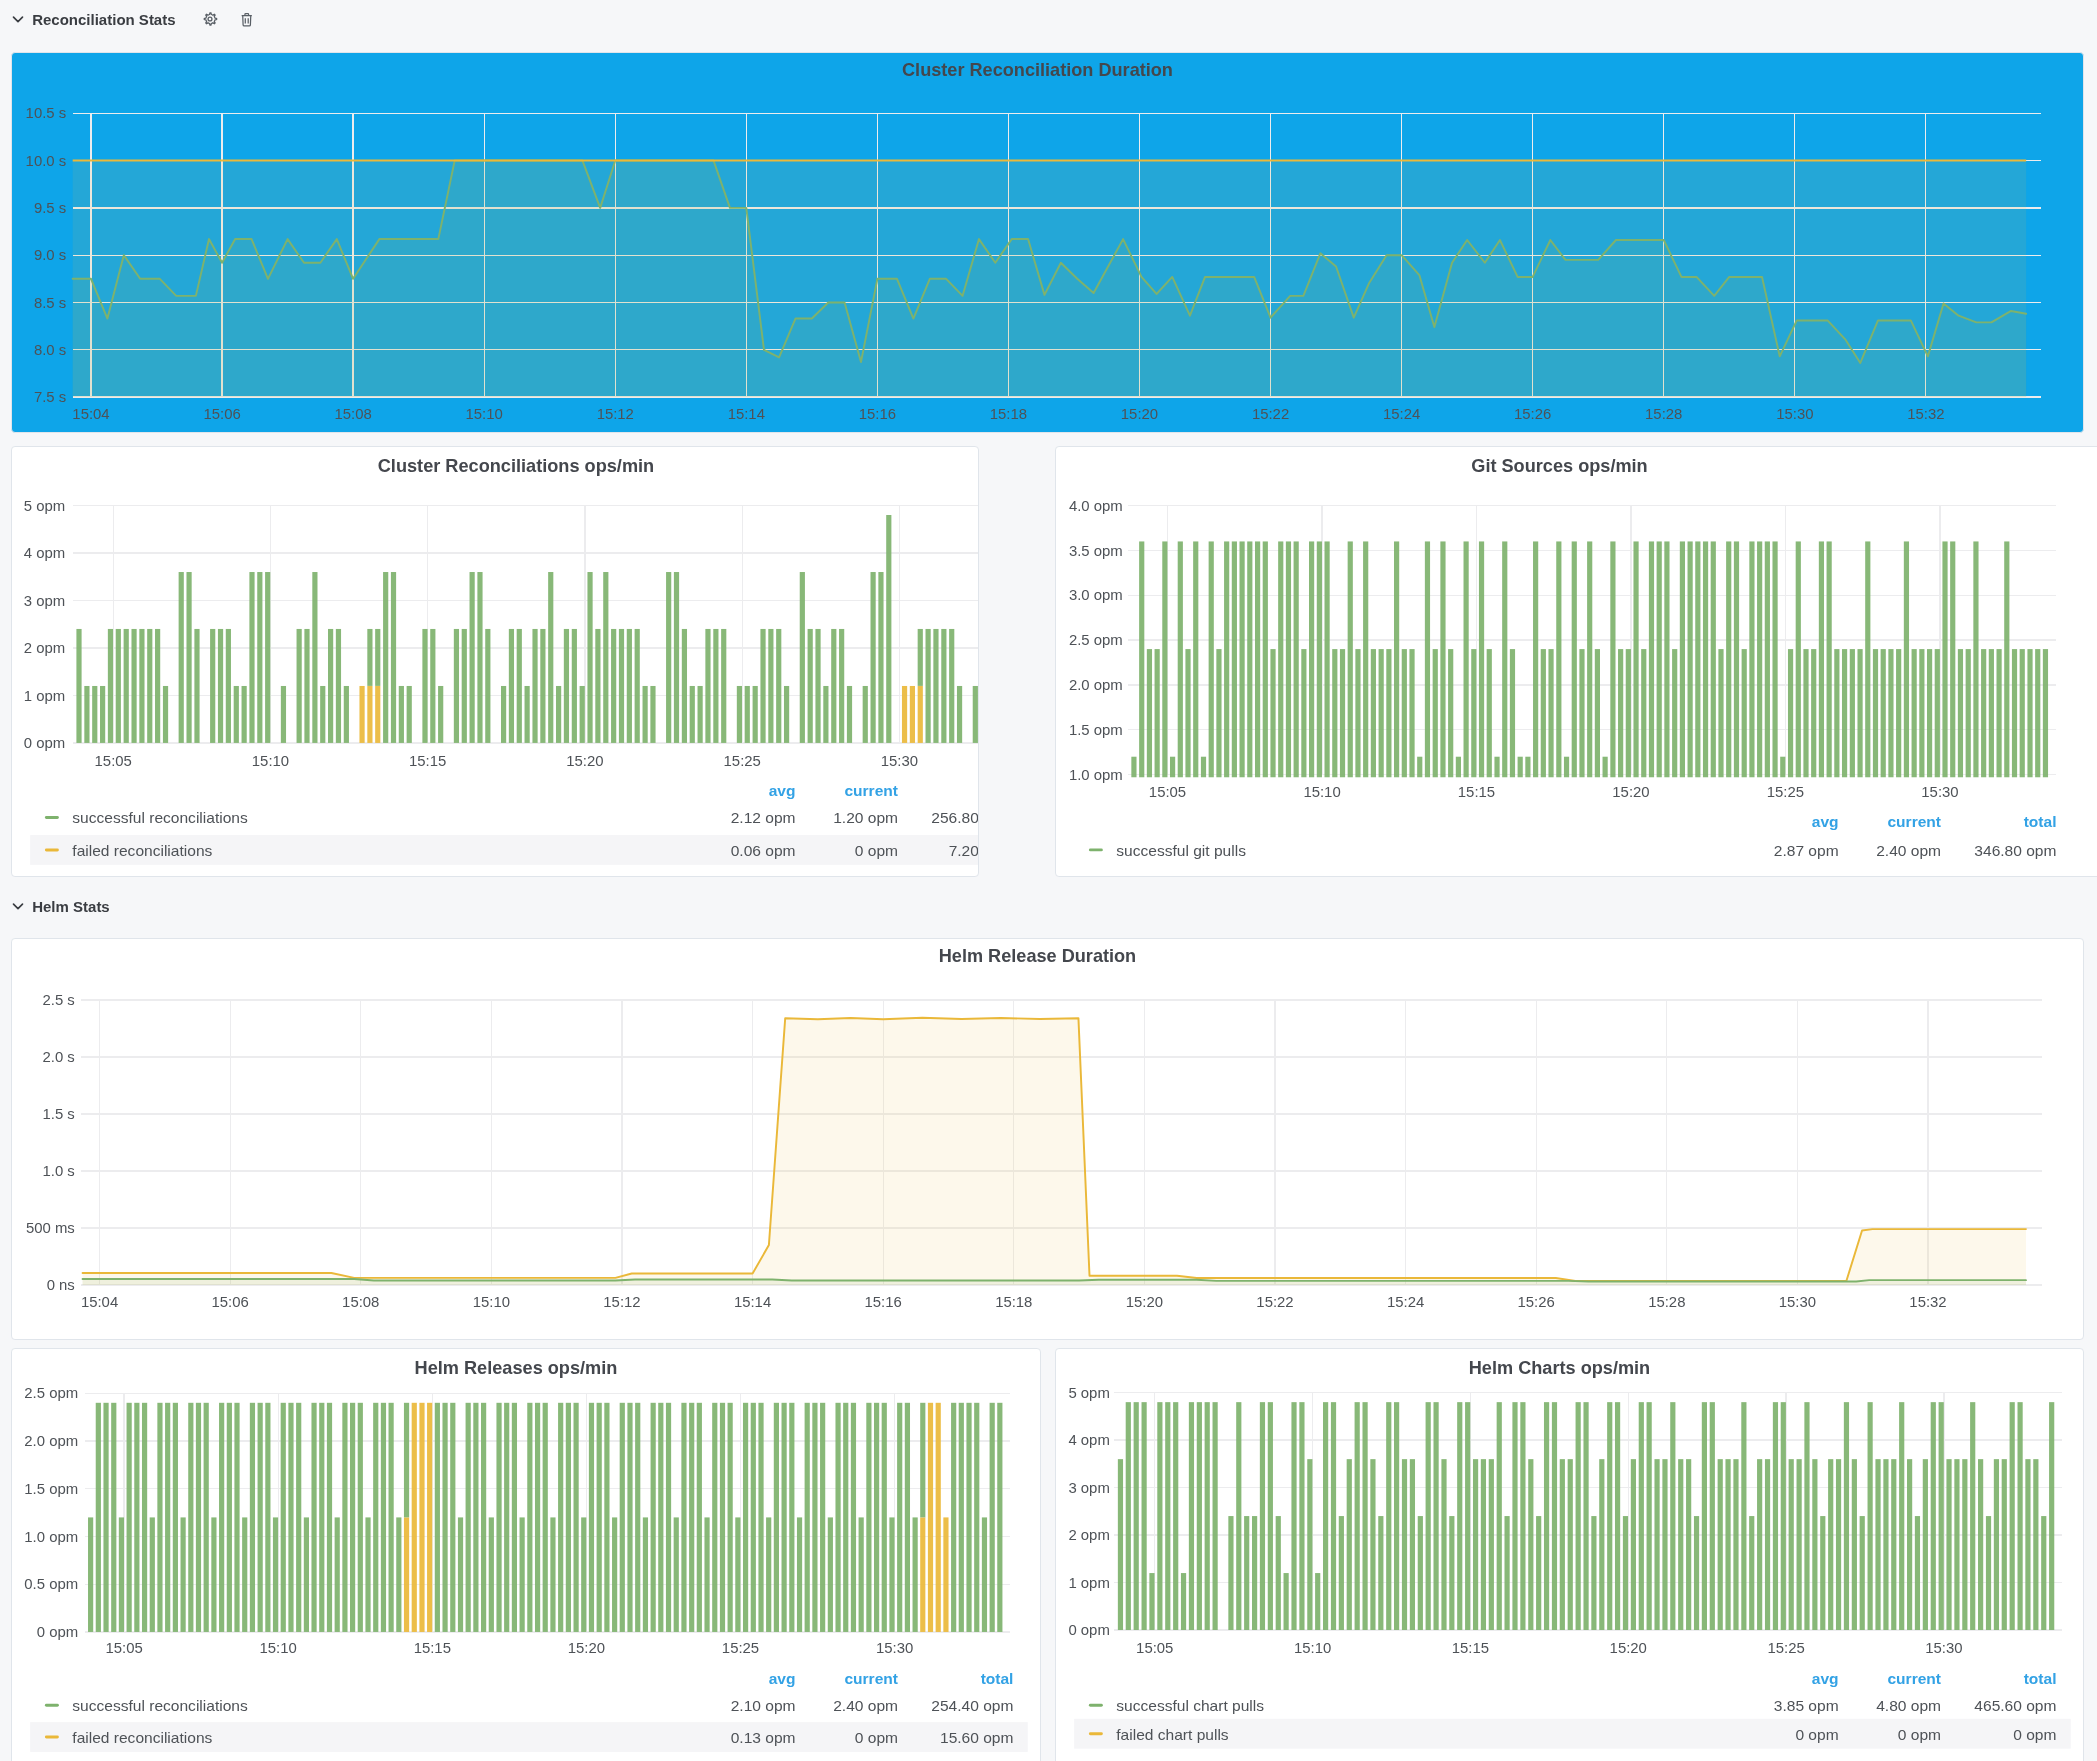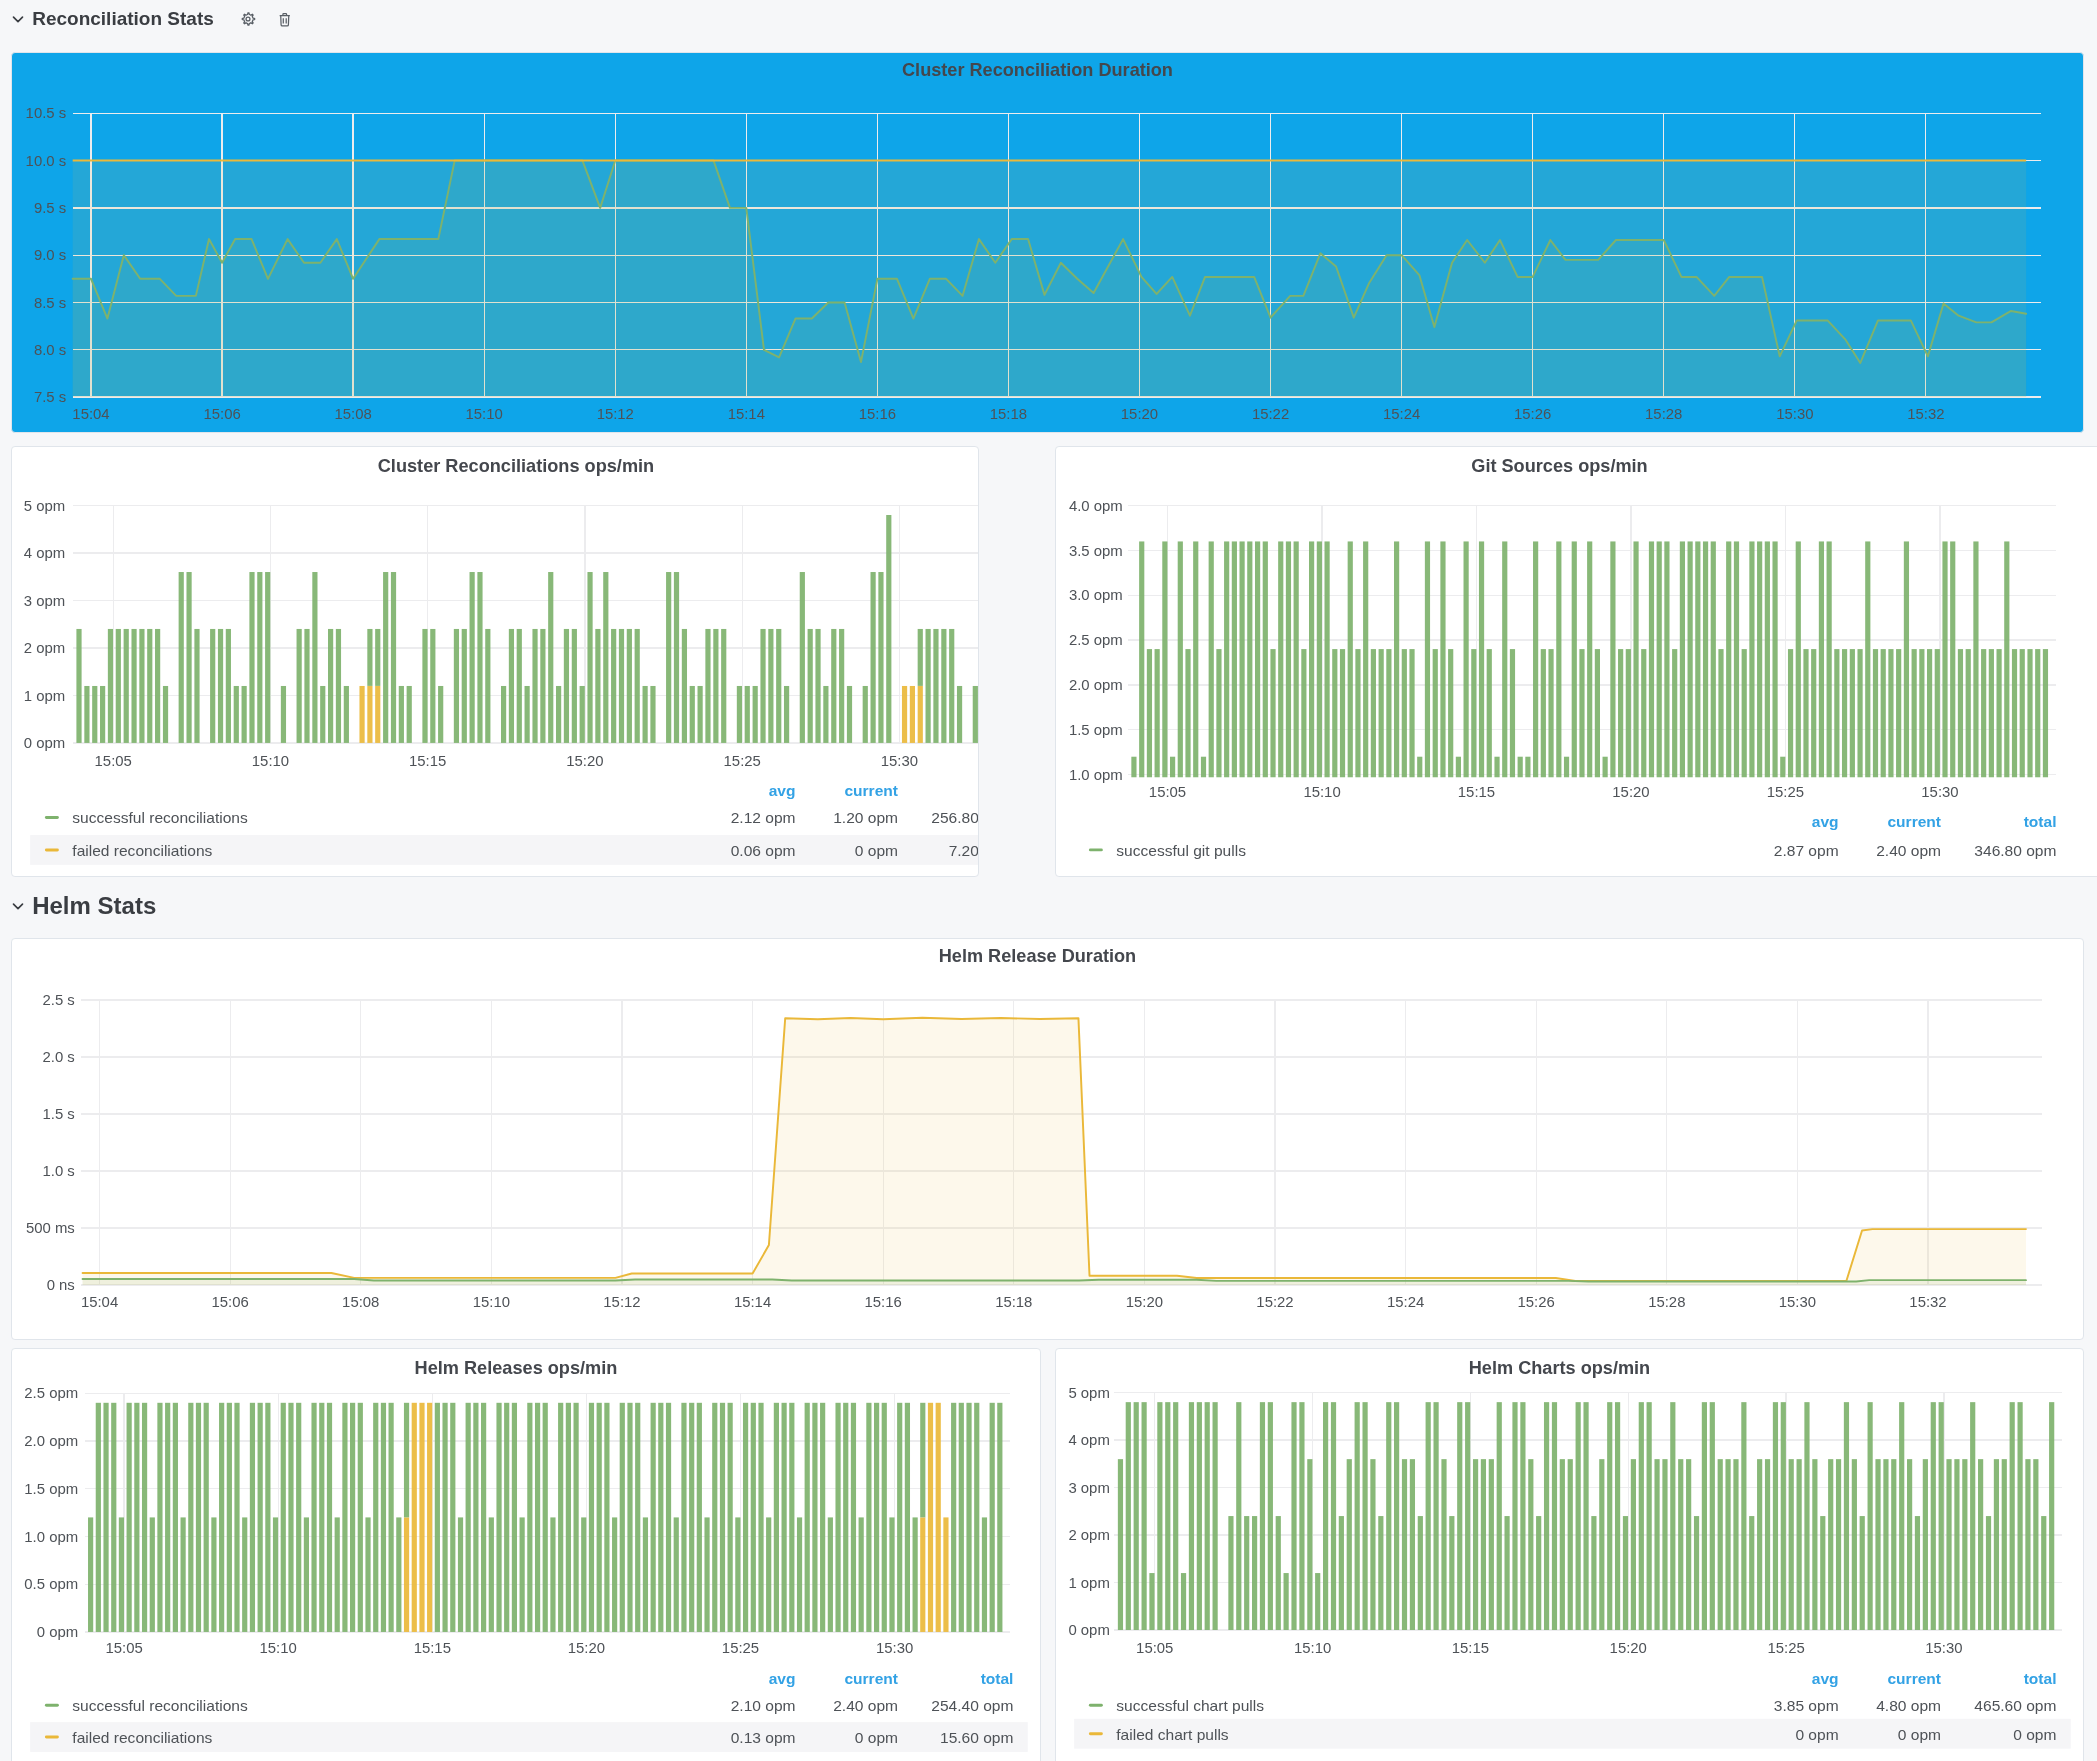--- a/index.html
+++ b/index.html
@@ -1,20 +1,20 @@
 <!DOCTYPE html>
 <html style="font-size:10.4px"><head><meta charset="utf-8"><style>
 html,body{margin:0;padding:0}
 body{width:2097px;height:1761px;background:#f6f7f9;font-family:"Liberation Sans",sans-serif;position:relative;overflow:hidden}
 </style></head><body>
 <div style="position:absolute;left:9px;top:5.2px;height:28.5px;display:flex;align-items:center;color:#3a3d42">
 <svg width="18" height="18" viewBox="0 0 28 28" style="margin-right:5.2px">
       <path d="M7 11 L14 18 L21 11" stroke="#3a3d42" stroke-width="2.6" fill="none" stroke-linecap="round" stroke-linejoin="round"></path>
     </svg>
-<span style="font-size:19px;font-weight:bold">Reconciliation Stats</span>
+<span style="font-size:15px;font-weight:bold">Reconciliation Stats</span>
 <svg width="18" height="18" viewBox="0 0 24 24" style="margin-left:25px" fill="none" stroke="#595f66" stroke-width="1.7">
 <circle cx="12" cy="12" r="2.6"></circle>
 <path d="M12 3.2 L13.2 3.2 L13.8 5.4 A7 7 0 0 1 15.9 6.3 L17.9 5.2 L18.8 6.1 L17.7 8.1 A7 7 0 0 1 18.6 10.2 L20.8 10.8 L20.8 12 L18.6 12.6 A7 7 0 0 1 17.7 14.7 L18.8 16.7 L17.9 17.6 L15.9 16.5 A7 7 0 0 1 13.8 17.4 L13.2 19.6 L12 19.6 L11.4 17.4 A7 7 0 0 1 9.3 16.5 L7.3 17.6 L6.4 16.7 L7.5 14.7 A7 7 0 0 1 6.6 12.6 L4.4 12 L4.4 10.8 L6.6 10.2 A7 7 0 0 1 7.5 8.1 L6.4 6.1 L7.3 5.2 L9.3 6.3 A7 7 0 0 1 11.4 5.4 Z" transform="translate(0,0.6)"></path>
 </svg>
 <svg width="17.5" height="17.5" viewBox="0 0 24 24" style="margin-left:19.5px" fill="none" stroke="#595f66" stroke-width="1.7">
 <path d="M5 6.5 H19 M9.5 6.5 V4.5 A1 1 0 0 1 10.5 3.5 H13.5 A1 1 0 0 1 14.5 4.5 V6.5 M6.5 6.5 L7 19 A1.6 1.6 0 0 0 8.6 20.5 H15.4 A1.6 1.6 0 0 0 17 19 L17.5 6.5 M10 10 V17 M14 10 V17"></path>
 </svg>
   </div>
 <div style="position:absolute;left:11px;top:52px;width:2073px;height:381px;background:#0ea5e9;border:1.3px solid #e0e5eb;border-radius:4px;box-sizing:border-box;overflow:hidden">
     <svg width="2073" height="381" viewBox="0 0 3196 588" style="position:absolute;left:0;top:0" font-family="Liberation Sans, sans-serif">
@@ -375,21 +375,21 @@
       <text x="93" y="630" font-size="24" fill="#4e5257" text-anchor="start">successful git pulls</text>
       <text x="1207" y="630" font-size="24" fill="#4e5257" text-anchor="end">2.87 opm</text>
       <text x="1365" y="630" font-size="24" fill="#4e5257" text-anchor="end">2.40 opm</text>
       <text x="1543" y="630" font-size="24" fill="#4e5257" text-anchor="end">346.80 opm</text>
     </svg>
   </div>
 <div style="position:absolute;left:9px;top:892px;height:28.5px;display:flex;align-items:center;color:#3a3d42">
 <svg width="18" height="18" viewBox="0 0 28 28" style="margin-right:5.2px">
       <path d="M7 11 L14 18 L21 11" stroke="#3a3d42" stroke-width="2.6" fill="none" stroke-linecap="round" stroke-linejoin="round"></path>
     </svg>
-<span style="font-size:24px;font-weight:bold">Helm Stats</span>
+<span style="font-size:15px;font-weight:bold">Helm Stats</span>
   </div>
 <div style="position:absolute;left:11px;top:938px;width:2073px;height:402px;background:#fff;border:1.3px solid #e0e5eb;border-radius:3.9px;box-sizing:border-box;overflow:hidden">
     <svg width="2073" height="390" viewBox="0 0 3196 602" style="position:absolute;left:0;top:0" font-family="Liberation Sans, sans-serif">
       <text x="1581" y="35" font-size="28" fill="#44474d" text-anchor="middle" font-weight="bold">Helm Release Duration</text>
       <line x1="105" y1="94" x2="3132" y2="94" stroke="#ececee" stroke-width="2" shape-rendering="crispEdges"></line>
       <text x="95" y="102" font-size="23" fill="#4e5257" text-anchor="end">2.5 s</text>
       <line x1="105" y1="182" x2="3132" y2="182" stroke="#ececee" stroke-width="2" shape-rendering="crispEdges"></line>
       <text x="95" y="190" font-size="23" fill="#4e5257" text-anchor="end">2.0 s</text>
       <line x1="105" y1="270" x2="3132" y2="270" stroke="#ececee" stroke-width="2" shape-rendering="crispEdges"></line>
       <text x="95" y="278" font-size="23" fill="#4e5257" text-anchor="end">1.5 s</text>

